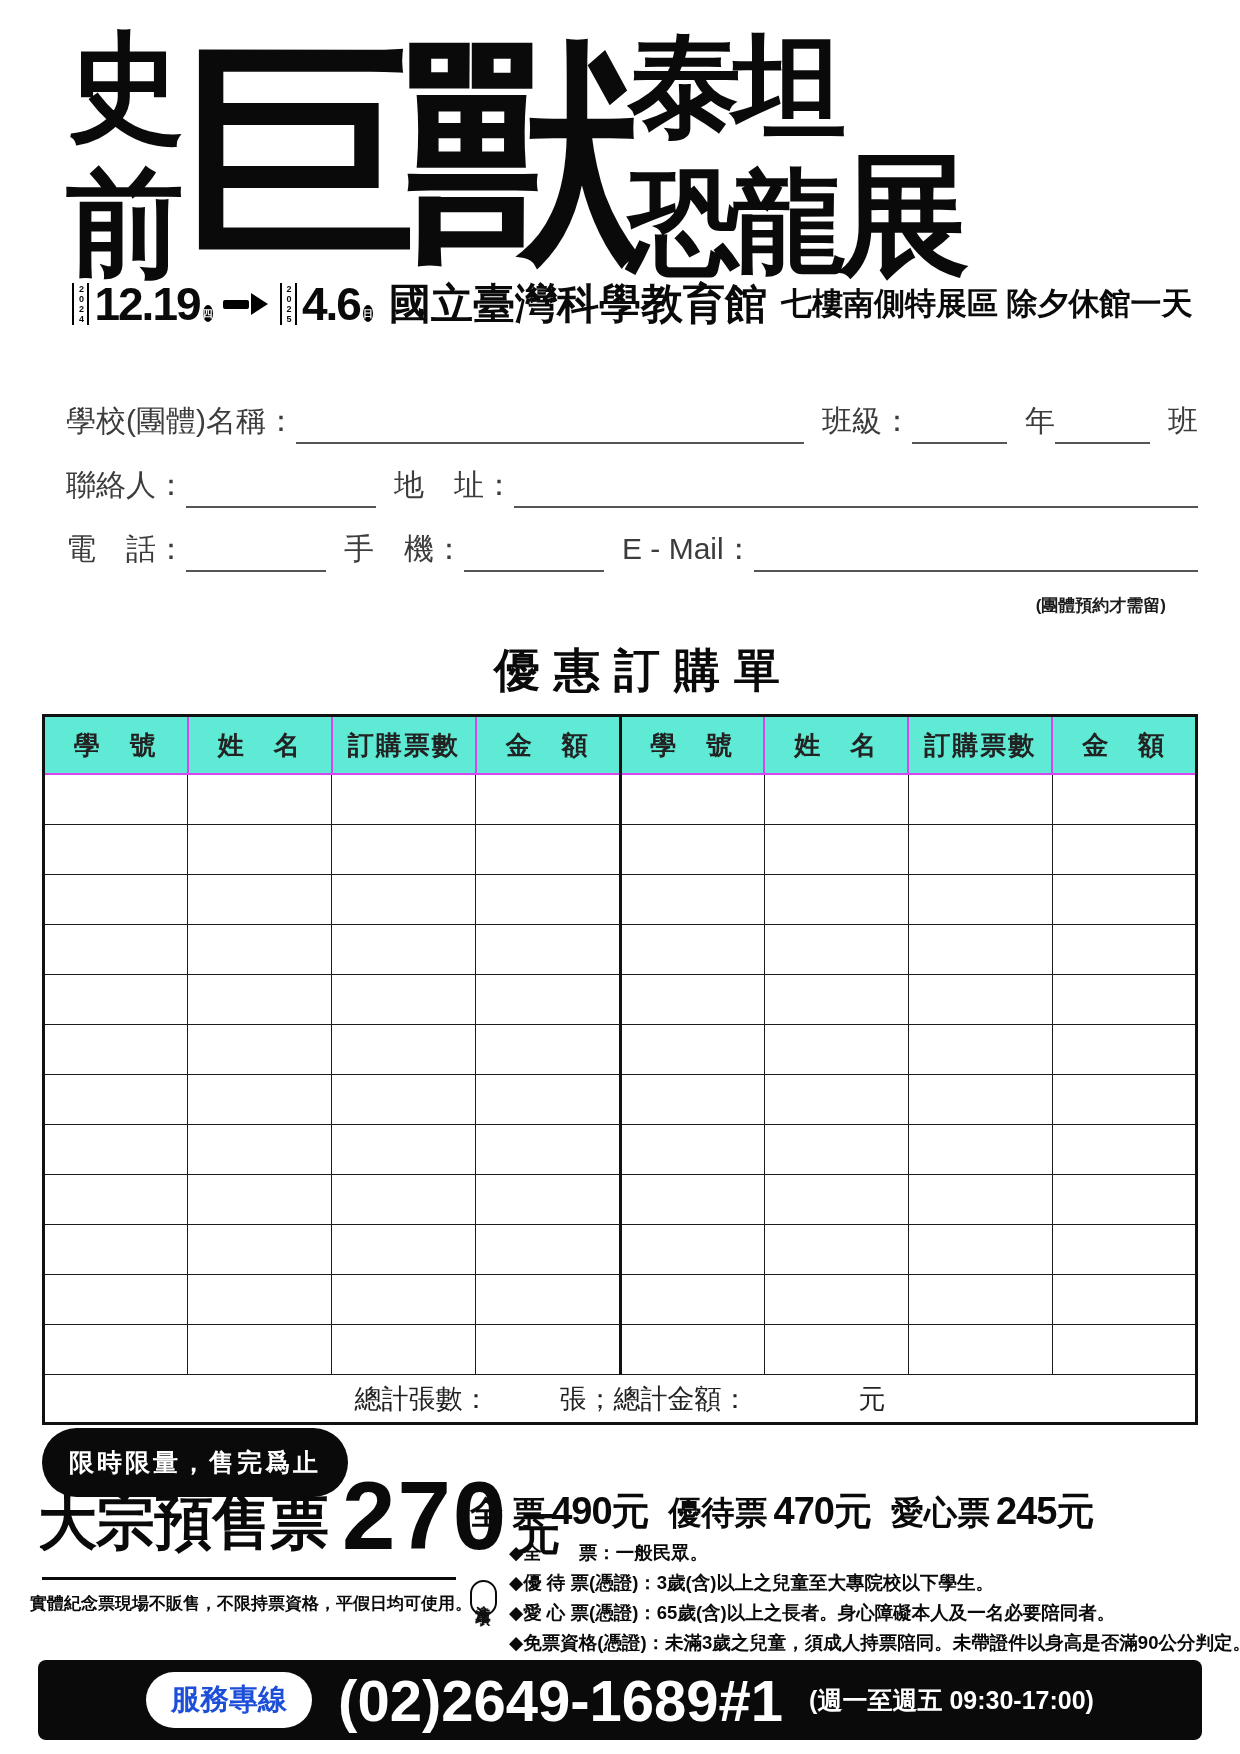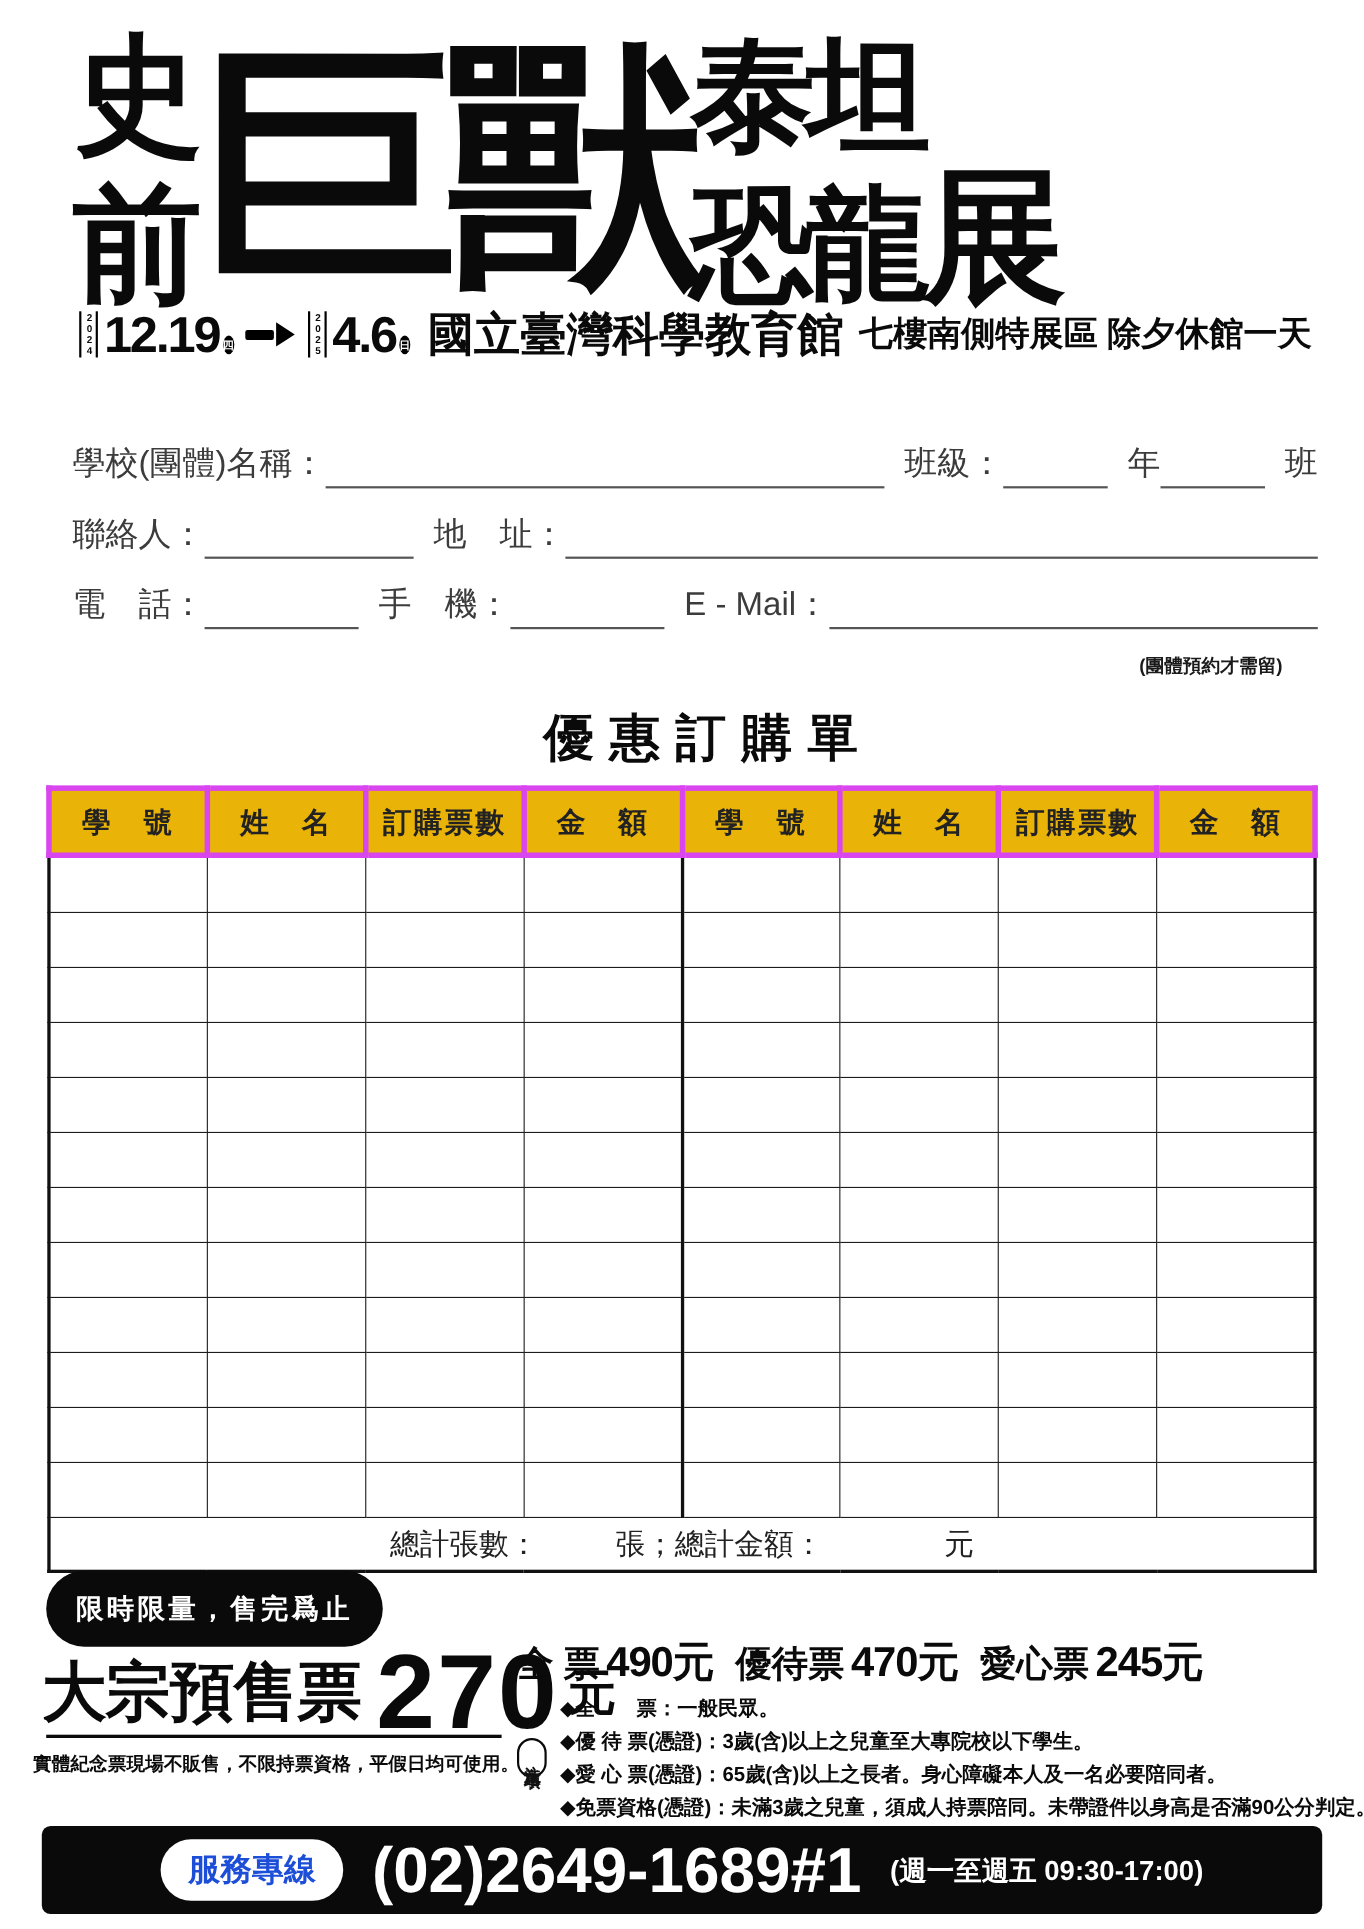--- a/index.html
+++ b/index.html
@@ -43,30 +43,30 @@
   .blank { border-bottom:2px solid #555; height:100%; }
   .w-flex { flex:1; }
   .w-95 { width:95px; } .w-140 { width:140px; } .w-190 { width:190px; }
   .mx { margin-left:18px; }
   .group-note { position:absolute; right:74px; top:584px; font-size:17px; font-weight:700; color:#1a1a1a;margin-top:10px; }
   
   .order-title { position:absolute; left:0; top:640px; width:100%; text-align:center;
     font-size:46px; font-weight:900; letter-spacing:14px; color:#0a0a0a;padding-left:24px; }
   .order-table { position:absolute; left:42px; top:714px; width:1156px;
     border-collapse:collapse; table-layout:fixed; border:3px solid #111; }
-  .order-table th { height:54px; background:#eab308; border:5px solid #d946ef;
+  .order-table th { height:54px; background:#5eead4; border:2px solid #d946ef;
     font-size:26px; font-weight:600; color:#222; letter-spacing:2px; }
   .order-table td { height:47px; border:1px solid #1c1c1c; }
   .order-table .mid { border-left:3px solid #111; }
   .order-table tfoot td { height:45px; font-size:27px; color:#222; text-align:center; vertical-align:middle; }
   .gap { display:inline-block; } .g70 { width:70px; } .g110 { width:110px; }
   
   .promo-badge { position:absolute; left:42px; top:1428px; background:#0a0a0a; color:#fff;
     border-radius:999px; padding:18px 27px; font-size:25px; font-weight:800; letter-spacing:3px; }
-  .promo-line { position:absolute; left:38px; top:1468px; display:flex; align-items:center; font-weight:900; color:#0a0a0a;margin-top:23px; }
+  .promo-line { position:absolute; left:38px; top:1468px; display:flex; align-items:flex-end; font-weight:900; color:#0a0a0a; }
   .promo-product { font-size:59px; letter-spacing:-1px; }
   .promo-price { font-size:96px; line-height:1; letter-spacing:2px; margin-left:14px; }
   .promo-unit { font-size:44px; margin-left:8px; }
   .promo-rule { position:absolute; left:42px; top:1577px; width:414px; border-top:3px solid #0a0a0a; }
   .promo-note { position:absolute; left:30px; top:1592px; font-size:17px; font-weight:700; white-space:nowrap; color:#0a0a0a; }
   
   .price-line { position:absolute; left:470px; top:1486px; display:flex; align-items:baseline; gap:20px; font-weight:900; color:#0a0a0a; }
   .price-item { display:flex; align-items:baseline; }
   .price-label { font-size:33px; }
   .price-value { font-size:38px; margin-left:6px; letter-spacing:-1px; }

